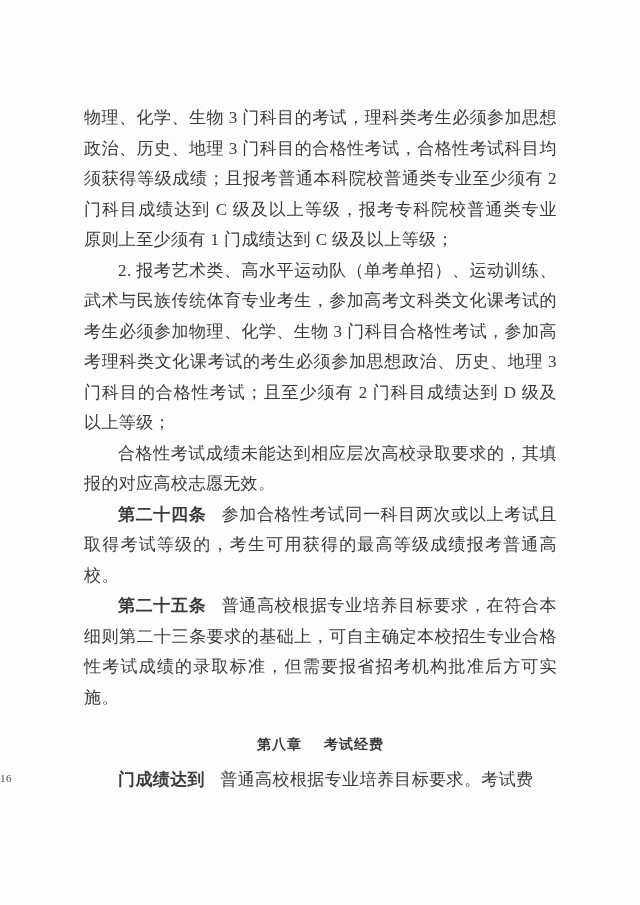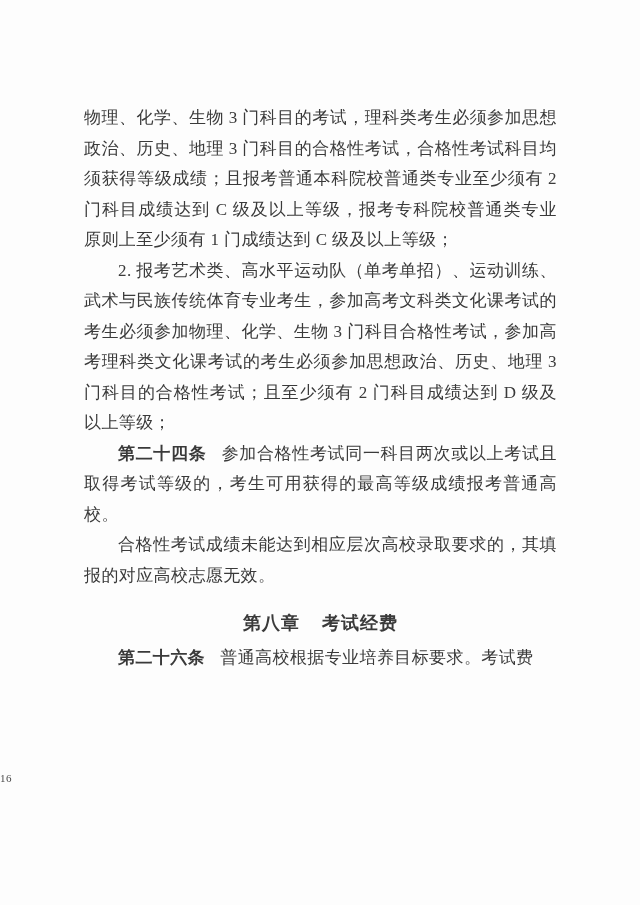--- a/index.html
+++ b/index.html
@@ -31,21 +31,21 @@
   }
   .para.indent {
     text-indent: 2em;
   }
   .lead {
     font-weight: 700;
     margin-right: 0.9em;
   }
   .chapter {
     margin: 17px 0 4px 0;
-    font-size: 18px;
+    font-size: 14px;
     line-height: 30.5px;
     font-weight: 700;
     text-align: center;
     letter-spacing: 1px;
   }
   .chapter .gap {
     display: inline-block;
     width: 22px;
   }
   .page-number {
@@ -63,25 +63,26 @@
 <body>
 
 <div class="page">
   <div class="content">
 
     <p class="para"><span>物理、化学、生物 3 门科目的考试，理科类考生必须参加思想政治、历史、地理 3 门科目的合格性考试，合格性考试科目均须获得等级成绩；且报考普通本科院校普通类专业至少须有 2 门科目成绩达到 C 级及以上等级，报考专科院校普通类专业原则上至少须有 1 门成绩达到 C 级及以上等级；</span></p>
 
     <p class="para indent"><span>2. 报考艺术类、高水平运动队（单考单招）、运动训练、武术与民族传统体育专业考生，参加高考文科类文化课考试的考生必须参加物理、化学、生物 3 门科目合格性考试，参加高考理科类文化课考试的考生必须参加思想政治、历史、地理 3 门科目的合格性考试；且至少须有 2 门科目成绩达到 D 级及以上等级；</span></p>
 
 
+    <p class="para indent"><span>合格性考试成绩未能达到相应层次高校录取要求的，其填报的对应高校志愿无效。</span></p>
+
     <p class="para indent"><span class="lead">第二十四条</span><span>参加合格性考试同一科目两次或以上考试且取得考试等级的，考生可用获得的最高等级成绩报考普通高校。</span></p>
 
-    <p class="para indent"><span>合格性考试成绩未能达到相应层次高校录取要求的，其填报的对应高校志愿无效。</span></p>
-
+    <p class="para indent"><span class="lead">第二十五条</span><span>普通高校根据专业培养目标要求，在符合本细则第二十三条要求的基础上，可自主确定本校招生专业合格性考试成绩的录取标准，但需要报省招考机构批准后方可实施。</span></p>
 
     <h2 class="chapter"><span>第八章</span><span class="gap"></span><span>考试经费</span></h2>
 
-    <p class="para indent"><span class="lead">第二十六条</span><span>普通高校根据专业培养目标要求。考试费</span></p>
+    <p class="para indent"><span class="lead">门成绩达到</span><span>普通高校根据专业培养目标要求。考试费</span></p>
 
   </div>
 
   <div class="page-number">16</div>
 </div>
 
 </body></html>

